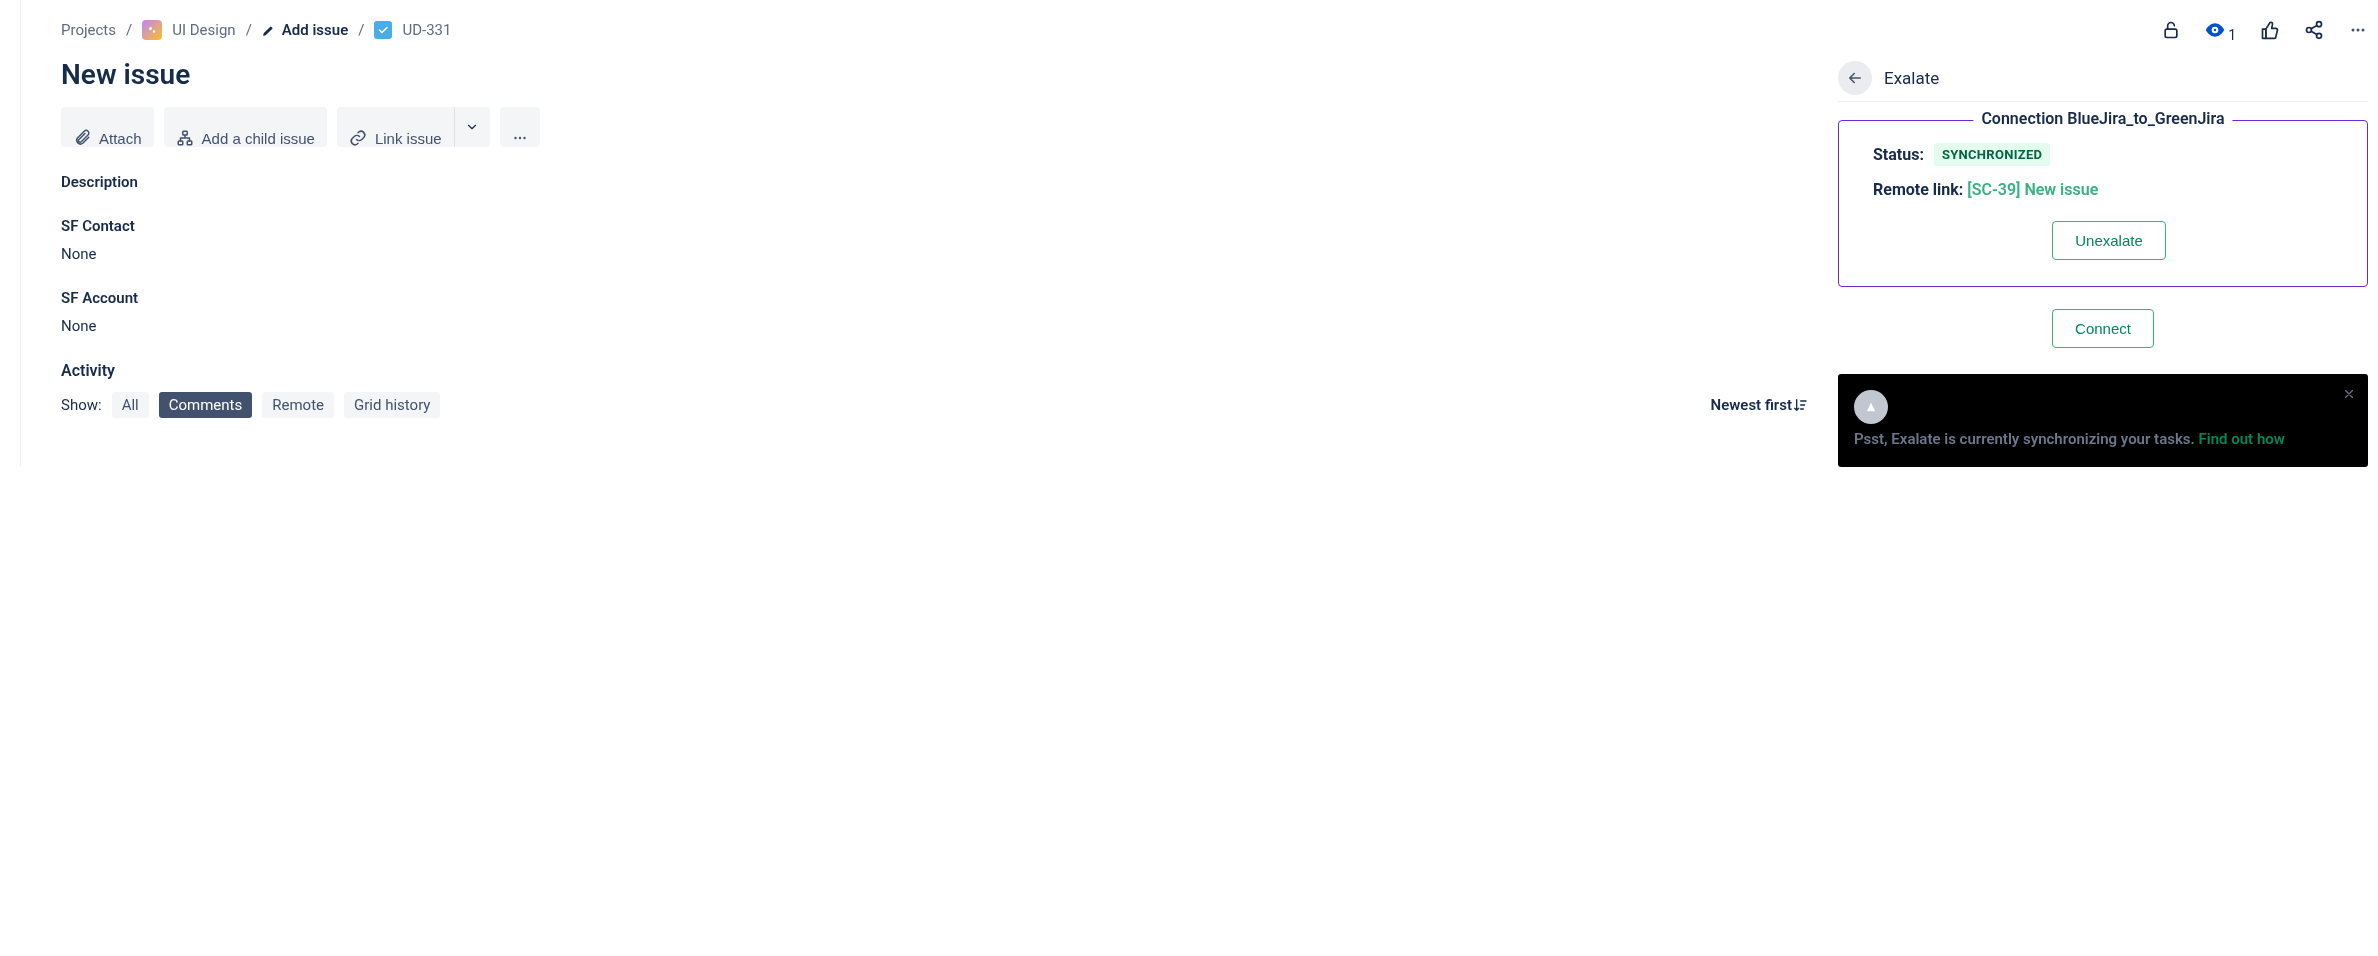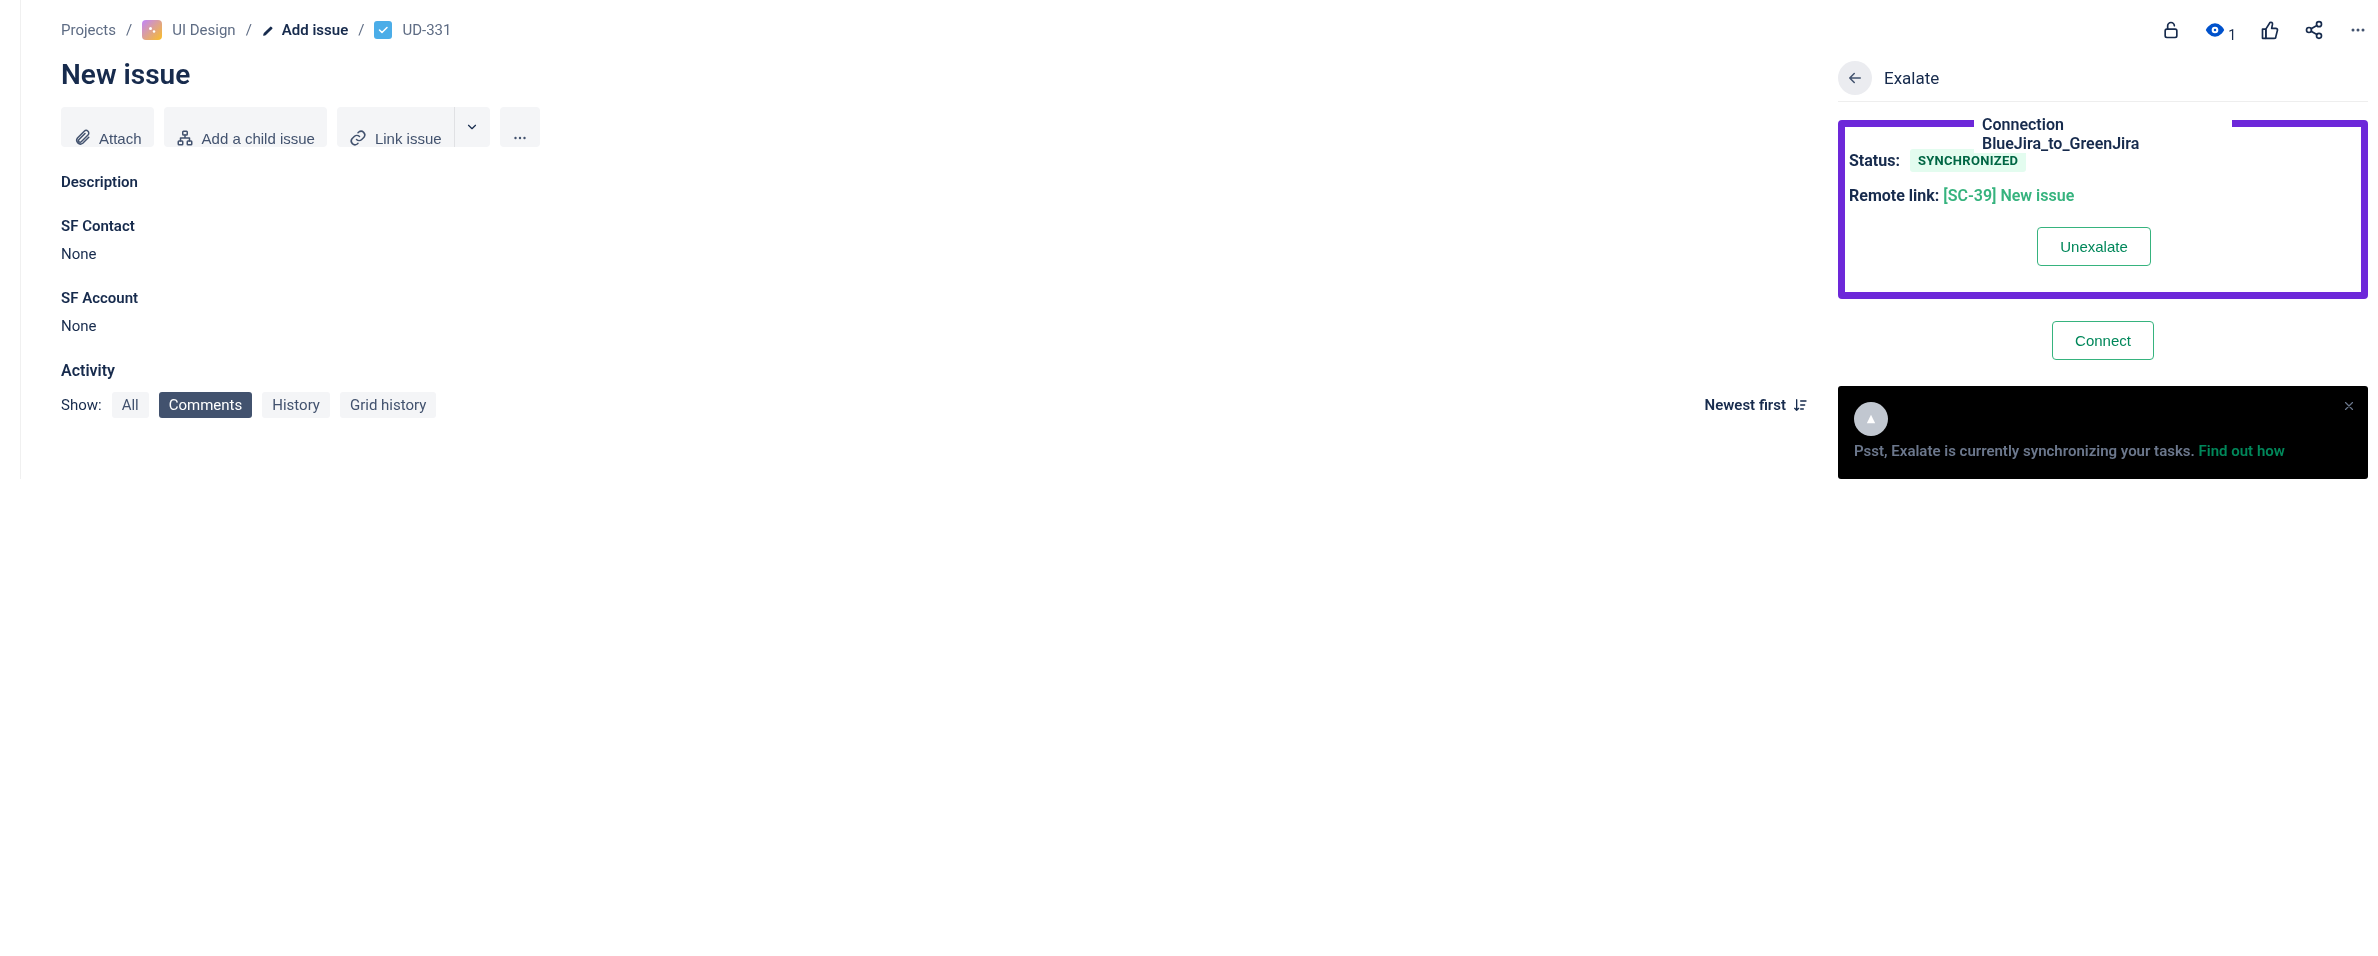--- a/index.html
+++ b/index.html
@@ -99,21 +99,21 @@
   .show-label { font-size: 15px; color: #172B4D; }
   .tab {
     background: #F4F5F7;
     border-radius: 3px;
     padding: 4px 10px;
     font-size: 15px; color: #42526E;
     cursor: pointer;
   }
   .tab.active { background: #42526E; color: #fff; }
   .sort-btn {
-    display: inline-flex; align-items: center; gap: 6px;
+    display: inline-flex; align-items: center; 
     font-size: 15px; font-weight: 600; color: #172B4D;
     cursor: pointer;
   }
 
   
   .right-header-actions {
     display: flex; justify-content: flex-end; align-items: center;
     gap: 24px; margin-bottom: 18px;
   }
   .panel-header {
@@ -124,23 +124,23 @@
   }
   .back-circle {
     width: 34px; height: 34px; border-radius: 50%;
     background: #EBECF0;
     display: inline-flex; align-items: center; justify-content: center;
     cursor: pointer;
   }
   .panel-title { font-size: 17px; color: #172B4D; }
 
   .connection-box {
-    border: 7px solid #6d28d9;
+    border: 1px solid #6d28d9;
     border-radius: 4px;
-    padding: 22px 22px 26px 4px;
+    padding: 22px 22px 26px 34px;
     position: relative;
     margin-bottom: 22px;
   }
   .connection-legend {
     position: absolute;
     top: -12px; left: 50%; transform: translateX(-50%);
     background: #fff; padding: 0 8px;
     font-size: 16px; font-weight: 600;
     color: #172B4D;
   }
@@ -279,21 +279,21 @@
       <div class="field-label">SF Account</div>
       <div class="field-value">None</div>
     </div>
 
     <div class="activity-title">Activity</div>
     <div class="activity-row">
       <div class="activity-tabs">
         <span class="show-label">Show:</span>
         <span class="tab">All</span>
         <span class="tab active">Comments</span>
-        <span class="tab">History</span>
+        <span class="tab">Remote</span>
         <span class="tab">Grid history</span>
       </div>
       <div class="sort-btn">
         <span>Newest first</span>
         <svg viewBox="0 0 24 24" width="16" height="16">
             <path d="M7 4v16M7 20l-3-3M7 20l3-3"></path>
             <path d="M13 6h8M13 12h6M13 18h4"></path>
           </svg>
       </div>
     </div>

